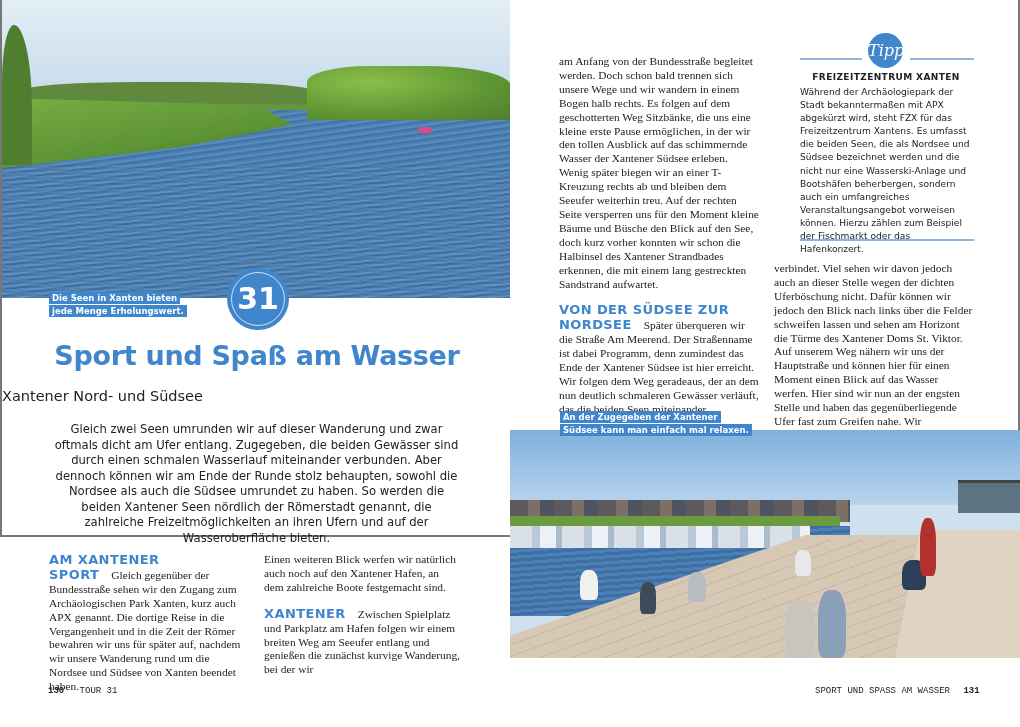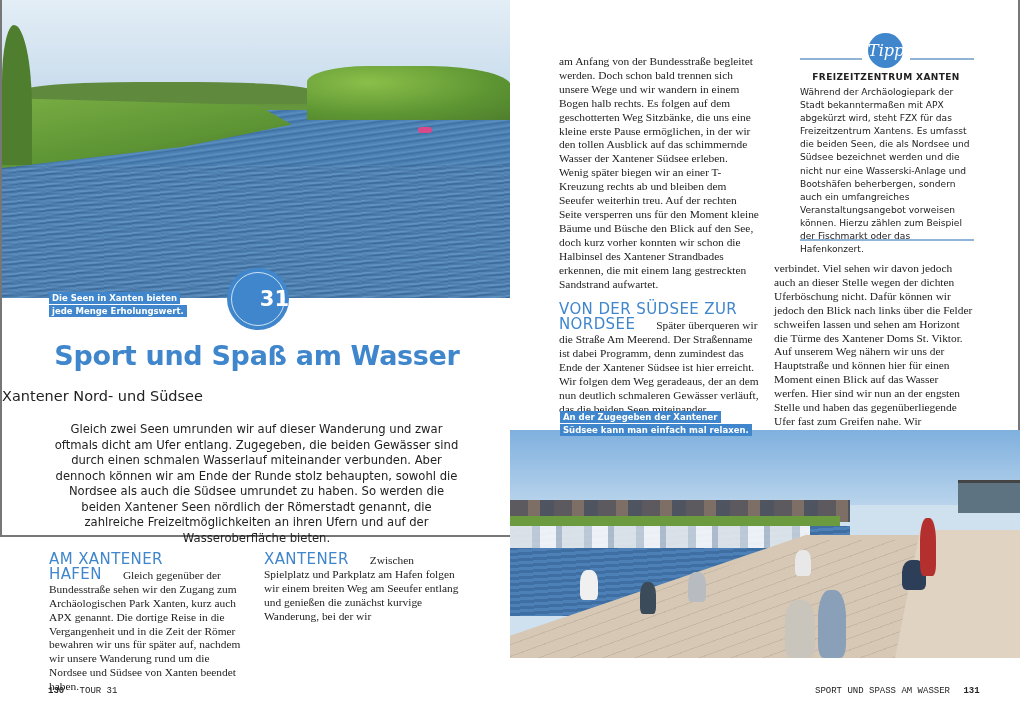--- a/index.html
+++ b/index.html
@@ -23,30 +23,30 @@
     background: repeating-linear-gradient(172deg, #4b7fb2 0px, #5a8fc0 2px, #3f70a3 4px, #4d82b5 6px); }
   .p1-water2 { position:absolute; left:0; top:165px; width:510px; height:133px;
     background: repeating-linear-gradient(178deg, rgba(255,255,255,0.05) 0 2px, rgba(0,0,0,0.06) 2px 4px); }
   .boat { position:absolute; left:416px; top:127px; width:14px; height:6px; background:#d94a8a; border-radius:3px; }
 
   .caption { position: absolute; font-family: "DejaVu Sans", sans-serif; font-weight: bold; font-size: 8.5px; color: #fff; line-height: 12px; }
   .caption span { background: #3f86cc; padding: 0 3px; display: inline-block; margin-bottom: 1px; }
 
   .badge { position: absolute; left: 225px; top: 268px; width: 62px; height: 62px; border-radius: 50%; background: #3f86cc; }
   .badge-ring { position:absolute; left:4px; top:4px; width:52px; height:52px; border-radius:50%; border: 1.5px solid #cfe2f4; }
-  .badge-num { position:absolute; left:0; top:0; width:62px; height:62px; line-height:62px; text-align:right; color:#fff; font-family:"DejaVu Sans", sans-serif; font-weight:bold; font-size:21px; }
+  .badge-num { position:absolute; left:0; top:0; width:62px; height:62px; line-height:62px; text-align:center; color:#fff; font-family:"DejaVu Sans", sans-serif; font-weight:bold; font-size:30px; }
 
   .title { position:absolute; left:0; width:510px; top:340px; text-align:center; font-family:"DejaVu Sans", sans-serif; font-weight:bold; font-size:27px; color:#3f86cc; letter-spacing:-0.3px; }
   .subtitle { position:absolute; left:0; width:510px; top:388px; text-align:left; font-family:"DejaVu Sans", sans-serif; font-size:14.5px; color:#222; }
   .intro { position:absolute; left:52px; width:405px; top:422px; text-align:center; font-family:"DejaVu Sans", sans-serif; font-size:11.6px; line-height:15.5px; color:#222; }
 
   .col { position:absolute; font-family:"Liberation Serif", serif; font-size:11.4px; line-height:13.9px; color:#222; text-align: left; }
   .col p { margin:0; }
   .col p + p { margin-top: 12px; }
-  .lead { font-family:"DejaVu Sans", sans-serif; font-weight:normal; font-size:15px; color:#3f86cc; letter-spacing:0.4px; margin-right: 21px; }
+  .lead { font-family:"DejaVu Sans", sans-serif; font-weight:bold; font-size:13px; color:#3f86cc; letter-spacing:0.4px; margin-right: 12px; }
 
   .footer { position:absolute; top:686px; font-family:Liberation Mono, monospace; font-size:9px; color:#222; }
   .footer .pnum { font-weight:bold; }
 
   
   .tipp-line { position:absolute; height:1.5px; background:#8fb4d6; }
   .tipp-badge { position:absolute; left:868px; top:33px; width:35px; height:35px; border-radius:50%; background:#3f86cc; color:#fff; text-align:center; line-height:35px; font-family:"DejaVu Serif", serif; font-style:italic; font-size:16px; }
   .tipp-title { position:absolute; left:798px; width:176px; top:72px; text-align:center; font-family:"DejaVu Sans", sans-serif; font-weight:bold; font-size:9px; letter-spacing:0.4px; color:#222; }
   .tipp-text { position:absolute; left:800px; width:176px; top:86px; font-family:"DejaVu Sans", sans-serif; font-size:9.1px; line-height:13.1px; color:#222; }
 
@@ -86,24 +86,25 @@
   <div class="badge">
     <div class="badge-ring"></div>
     <div class="badge-num">31</div>
   </div>
 
   <div class="title">Sport und Spaß am Wasser</div>
   <div class="subtitle">Xantener Nord- und Südsee</div>
   <div class="intro">Gleich zwei Seen umrunden wir auf dieser Wanderung und zwar oftmals dicht am Ufer entlang. Zugegeben, die beiden Gewässer sind durch einen schmalen Wasserlauf miteinander verbunden. Aber dennoch können wir am Ende der Runde stolz behaupten, sowohl die Nordsee als auch die Südsee umrundet zu haben. So werden die beiden Xantener Seen nördlich der Römerstadt genannt, die zahlreiche Freizeitmöglichkeiten an ihren Ufern und auf der Wasseroberfläche bieten.</div>
 
   <div class="col" style="left:47px; top:553px; width:194px;">
-    <p><span class="lead">AM XANTENER HAFEN</span><span>Gleich gegenüber der Bundesstraße sehen wir den Zugang zum Archäologischen Park Xanten, kurz auch APX genannt. Die dortige Reise in die Vergangenheit und in die Zeit der Römer bewahren wir uns für später auf, nachdem wir unsere Wanderung rund um die Nordsee und Südsee von Xanten beendet haben.</span></p>
+    <p><span class="lead">AM XANTENER SPORT</span><span>Gleich gegenüber der Bundesstraße sehen wir den Zugang zum Archäologischen Park Xanten, kurz auch APX genannt. Die dortige Reise in die Vergangenheit und in die Zeit der Römer bewahren wir uns für später auf, nachdem wir unsere Wanderung rund um die Nordsee und Südsee von Xanten beendet haben.</span></p>
   </div>
 
   <div class="col" style="left:262px; top:553px; width:196px;">
+    <p>Einen weiteren Blick werfen wir natürlich auch noch auf den Xantener Hafen, an dem zahlreiche Boote festgemacht sind.</p>
     <p><span class="lead">XANTENER</span><span>Zwischen Spielplatz und Parkplatz am Hafen folgen wir einem breiten Weg am Seeufer entlang und genießen die zunächst kurvige Wanderung, bei der wir</span></p>
   </div>
 
   <div class="footer" style="left:46px;">
     <span class="pnum">130</span>
     <span style="margin-left:10px;">TOUR 31</span>
   </div>
 </div>
 
 <div class="page page-right"></div>

